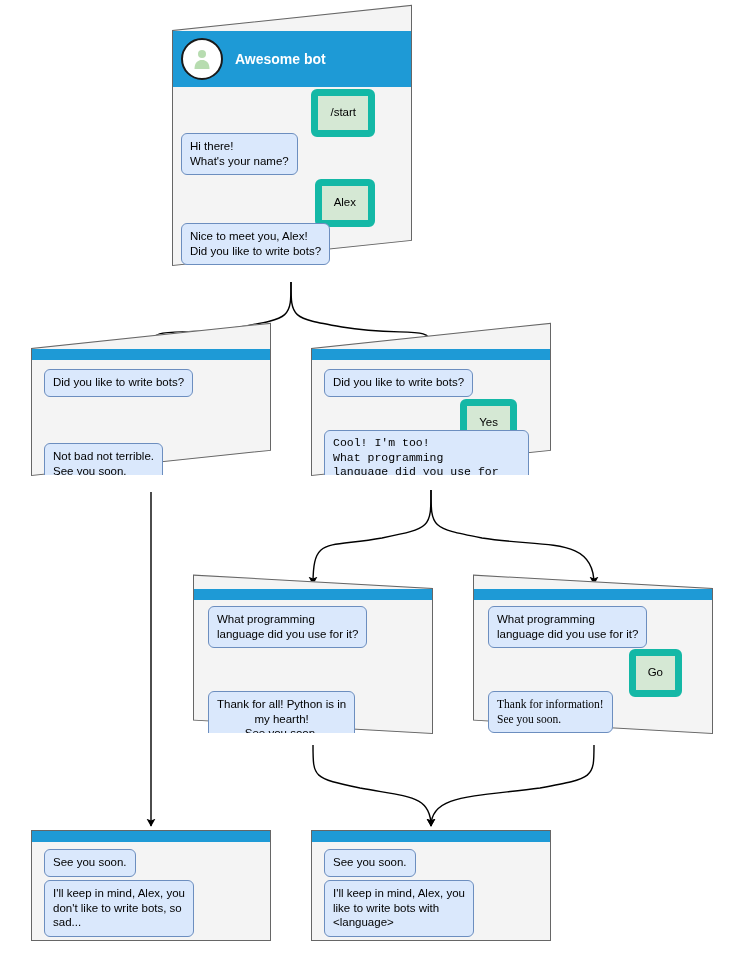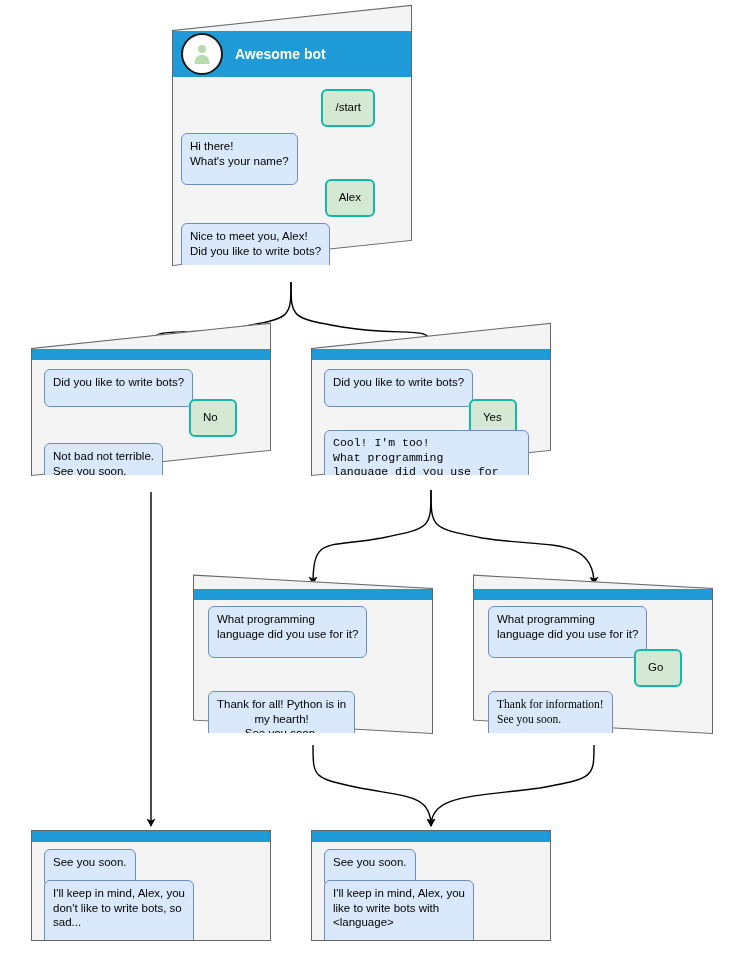--- a/index.html
+++ b/index.html
@@ -61,21 +61,21 @@
     position: absolute;
     left: 1px;
     top: 1px;
     right: 1px;
     background: #1e9ad6;
     box-sizing: border-box;
     display: flex;
     align-items: center;
   }
   .titlebar.tall {
-    height: 46px;
+    height: 56px;
     padding-left: 8px;
   }
   .titlebar.thin {
     height: 11px;
   }
   .avatar {
     width: 38px;
     height: 38px;
     border-radius: 50%;
     background: #ffffff;
@@ -103,35 +103,35 @@
   }
   .msgrow {
     position: absolute;
     display: flex;
   }
   .msgrow.left { justify-content: flex-start; }
   .msgrow.right { justify-content: flex-end; }
 
   .bubble {
     border-radius: 6px;
-    padding: 5px 8px 16px 8px;
+    padding: 5px 8px 6px 8px;
     font-size: 11.5px;
     line-height: 14.5px;
     color: #000000;
     white-space: pre-line;
     box-sizing: border-box;
     max-width: 205px;
   }
   .bubble.bot {
     background: #dae8fc;
     border: 1px solid #6c8ebf;
   }
   .bubble.user {
     background: #d5e8d4;
-    border: 2px solid #14b8a6;
+    border: 7px solid #14b8a6;
     padding: 9px 12px 10px 12px;
     min-width: 48px;
     text-align: left;
   }
 </style>
 </head>
 <body>
 
 <div id="canvas">
 
@@ -189,23 +189,20 @@
   </div>
 
   <div class="node skew-right" style="left:31px; top:348px; width:240px; height:128px;">
     <div class="node-shell"></div>
     <div class="node-inner">
       <div class="titlebar thin"></div>
       <div class="chatarea" style="top:12px;">
         <div class="msgrow left" style="left:12px; right:6px; top:9px;">
           <div class="bubble bot">Did you like to write bots?</div>
         </div>
-        <div class="msgrow right" style="left:6px; right:33px; top:39px;">
-          <div class="bubble user">No</div>
-        </div>
         <div class="msgrow left" style="left:12px; right:6px; top:83px;">
           <div class="bubble bot">Not bad not terrible.
 See you soon.</div>
         </div>
       </div>
     </div>
   </div>
 
   <div class="node skew-right" style="left:311px; top:348px; width:240px; height:128px;">
     <div class="node-shell"></div>

